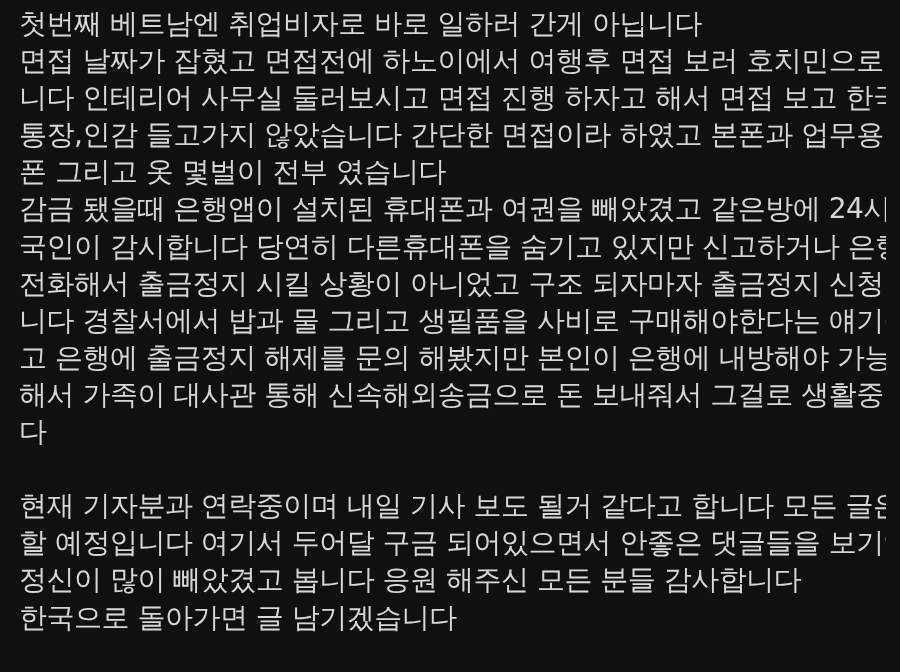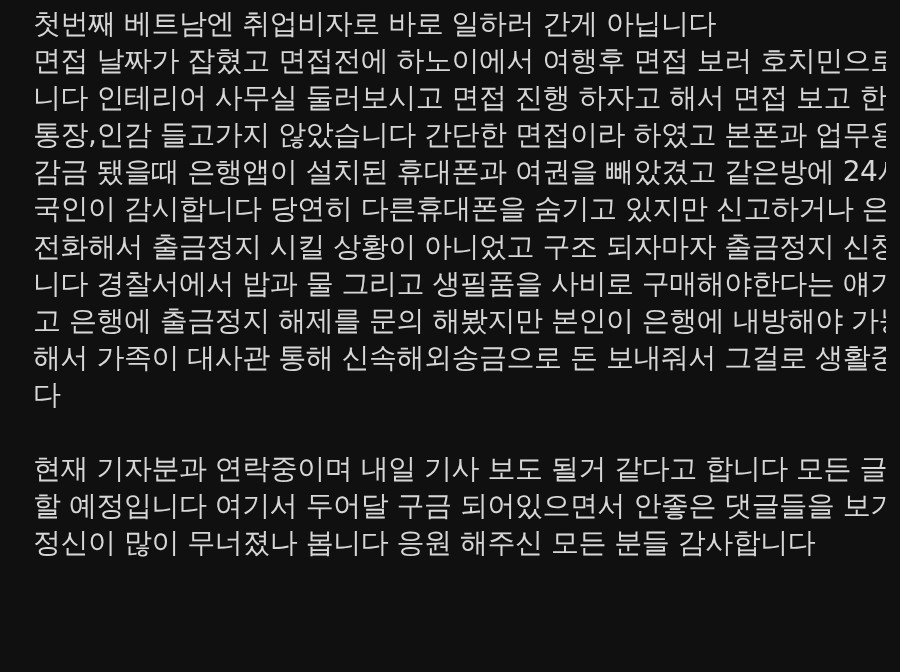--- a/index.html
+++ b/index.html
@@ -14,21 +14,21 @@
   body {
     width: 900px;
     height: 672px;
     background: var(--background);
     overflow: hidden;
     font-family: "DejaVu Sans", "Liberation Sans", sans-serif;
   }
   .post-body {
     width: 900px;
     height: 672px;
-    padding: 5px 14px 0 33px;
+    padding: 5px 14px 0 19px;
     color: var(--text);
     font-size: 28px;
     font-weight: 400;
     letter-spacing: -0.5px;
   }
   .text-line {
     height: 37.1px;
     line-height: 37.1px;
     white-space: nowrap;
     overflow: hidden;
@@ -36,24 +36,26 @@
   }
 </style>
 </head>
 <body>
 
 <div class="post-body">
   <div class="text-line">첫번째 베트남엔 취업비자로 바로 일하러 간게 아닙니다</div>
   <div class="text-line">면접 날짜가 잡혔고 면접전에 하노이에서 여행후 면접 보러 호치민으로 간겁</div>
   <div class="text-line">니다 인테리어 사무실 둘러보시고 면접 진행 하자고 해서 면접 보고 한국 귀국</div>
   <div class="text-line">통장,인감 들고가지 않았습니다 간단한 면접이라 하였고 본폰과 업무용 휴대</div>
+  <div class="text-line">폰 그리고 옷 몇벌이 전부 였습니다</div>
   <div class="text-line">감금 됐을때 은행앱이 설치된 휴대폰과 여권을 빼았겼고 같은방에 24시간 중</div>
   <div class="text-line">국인이 감시합니다 당연히 다른휴대폰을 숨기고 있지만 신고하거나 은행에</div>
   <div class="text-line">전화해서 출금정지 시킬 상황이 아니었고 구조 되자마자 출금정지 신청 했습</div>
   <div class="text-line">니다 경찰서에서 밥과 물 그리고 생필품을 사비로 구매해야한다는 얘기를 듣</div>
   <div class="text-line">고 은행에 출금정지 해제를 문의 해봤지만 본인이 은행에 내방해야 가능하다</div>
   <div class="text-line">해서 가족이 대사관 통해 신속해외송금으로 돈 보내줘서 그걸로 생활중입니</div>
   <div class="text-line">다</div>
   <div class="text-line"></div>
   <div class="text-line">현재 기자분과 연락중이며 내일 기사 보도 될거 같다고 합니다 모든 글은 삭제</div>
   <div class="text-line">할 예정입니다 여기서 두어달 구금 되어있으면서 안좋은 댓글들을 보기엔 제</div>
-  <div class="text-line">정신이 많이 무너졌나 봅니다 응원 해주신 모든 분들 감사합니다</div>
+  <div class="text-line">정신이 많이 빼았겼고 봅니다 응원 해주신 모든 분들 감사합니다</div>
+  <div class="text-line">한국으로 돌아가면 글 남기겠습니다</div>
 </div>
 
 </body></html>

